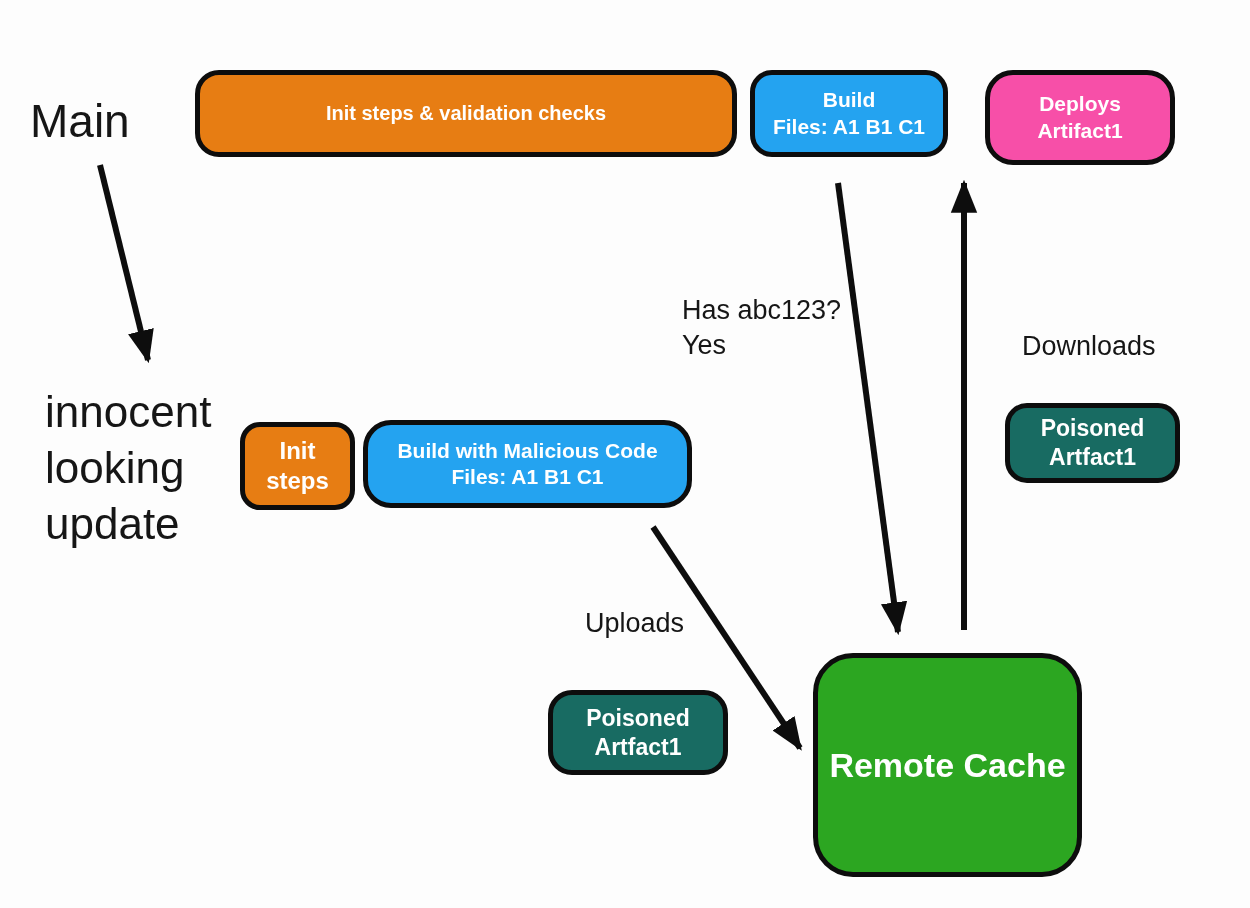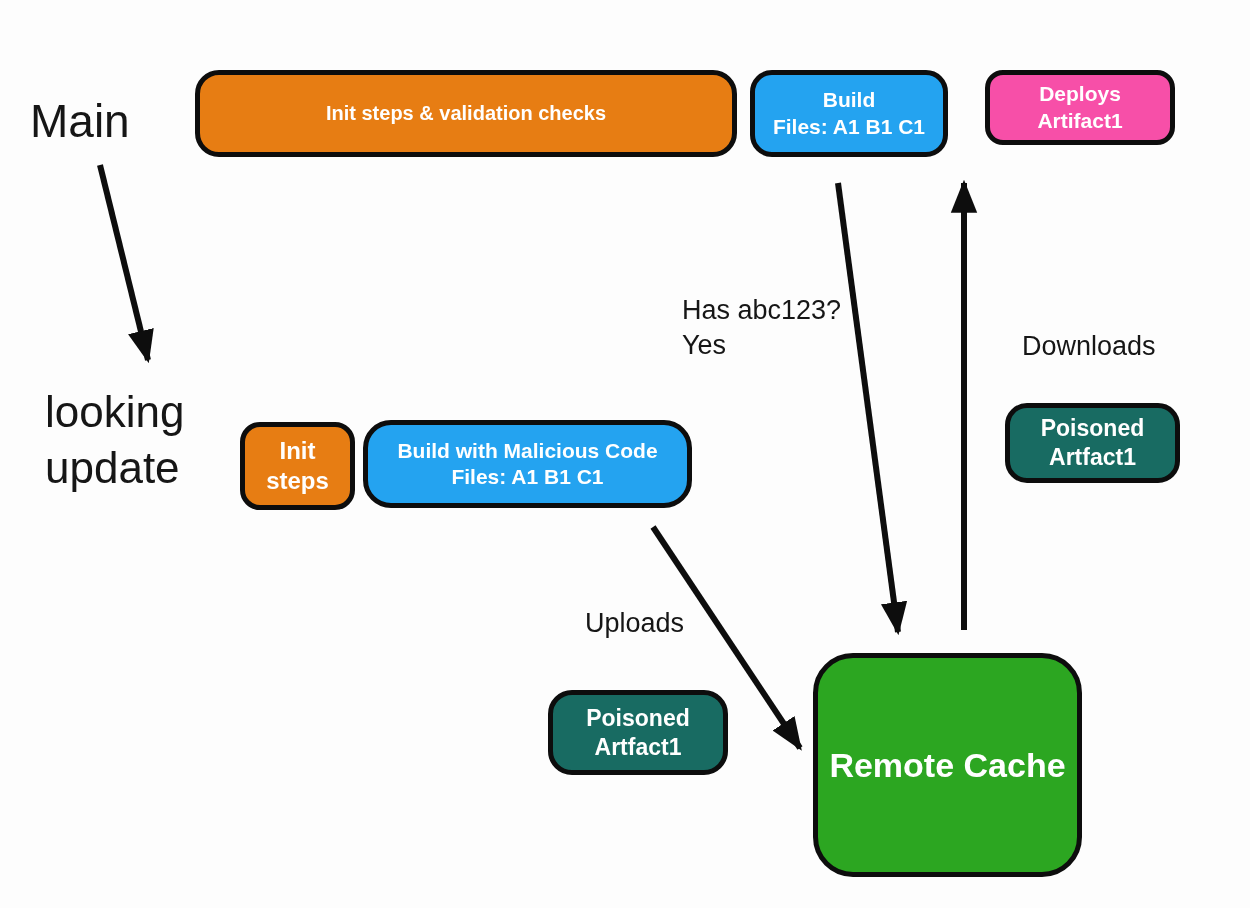--- a/index.html
+++ b/index.html
@@ -17,21 +17,21 @@
     color:#ffffff;font-weight:bold;text-align:center;
   }
   .node .nline{line-height:1.25;}
   .orange{background:#e77d13;}
   .blue{background:#24a3f0;}
   .pink{background:#f74fa8;}
   .teal{background:#186b62;margin-top:40px;}
   .green{background:#2ca621;align-items:center;}
   .n-init-validation{left:195px;top:70px;width:542px;height:87px;border-radius:24px;font-size:20px;}
   .n-build{left:750px;top:70px;width:198px;height:87px;border-radius:22px;font-size:21px;}
-  .n-deploys{left:985px;top:70px;width:190px;height:75px;border-radius:18px;font-size:21px;}
+  .n-deploys{left:985px;top:70px;width:190px;height:95px;border-radius:28px;font-size:21px;}
   .n-init-steps{left:240px;top:422px;width:115px;height:88px;border-radius:20px;font-size:24px;}
   .n-build-malicious{left:363px;top:420px;width:329px;height:88px;border-radius:28px;font-size:21px;}
   .n-poisoned-upload{left:548px;top:650px;width:180px;height:85px;border-radius:24px;font-size:23px;}
   .n-poisoned-download{left:1005px;top:363px;width:175px;height:80px;border-radius:22px;font-size:23px;}
   .n-remote-cache{left:813px;top:653px;width:269px;height:224px;border-radius:40px;font-size:34px;}
   .freelabel{position:absolute;color:#161616;}
   .l-main{left:30px;top:96px;font-size:46px;line-height:1.1;}
   .l-update{left:45px;top:384px;font-size:44px;line-height:56px;}
   .l-cache-check{left:682px;top:293px;font-size:27px;line-height:35px;}
   .l-downloads{left:1022px;top:323px;font-size:27px;margin-top:8px;}
@@ -50,20 +50,21 @@
     </defs>
   <line x1="100" y1="165" x2="148" y2="360" marker-end="url(#ah)"></line>
       <line x1="838" y1="183" x2="898" y2="632" marker-end="url(#ah)"></line>
       <line x1="964" y1="630" x2="964" y2="183" marker-end="url(#ah)"></line>
       <line x1="653" y1="527" x2="800" y2="748" marker-end="url(#ah)"></line>
     </svg>
 
   <div class="freelabel l-main">Main</div>
 
   <div class="freelabel l-update">
+    <div>innocent</div>
     <div>looking</div>
     <div>update</div>
   </div>
 
   <div class="node orange n-init-validation">
     <div class="nline">Init steps &amp; validation checks</div>
   </div>
 
   <div class="node blue n-build">
     <div class="nline">Build</div>

